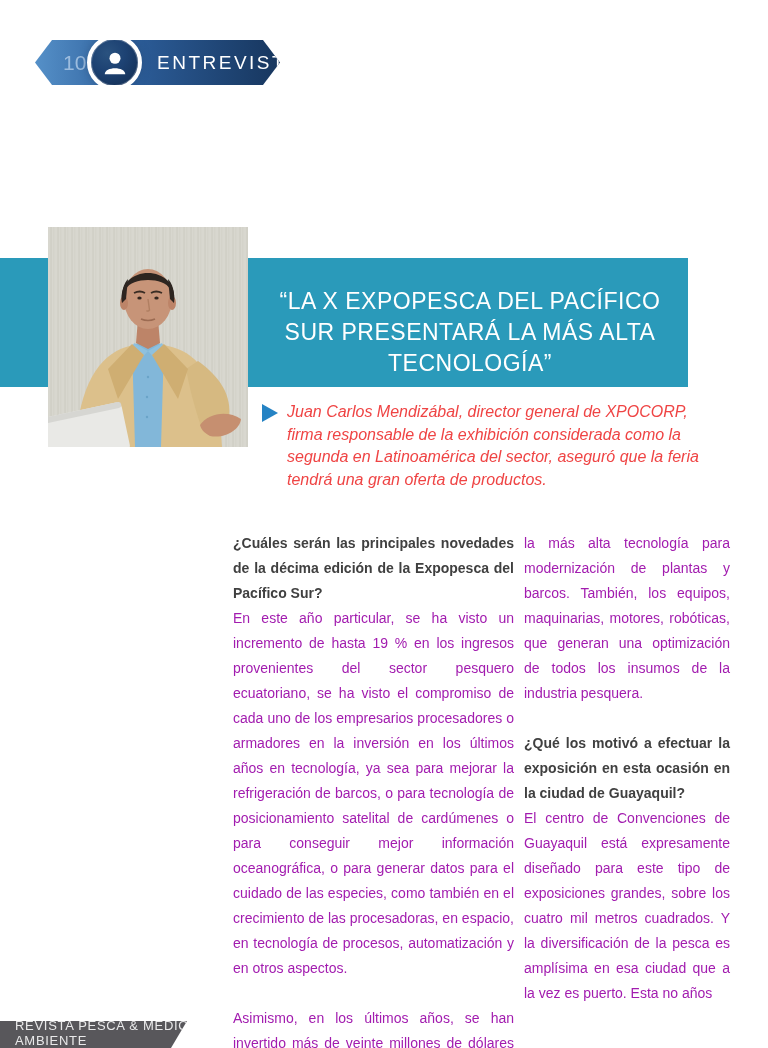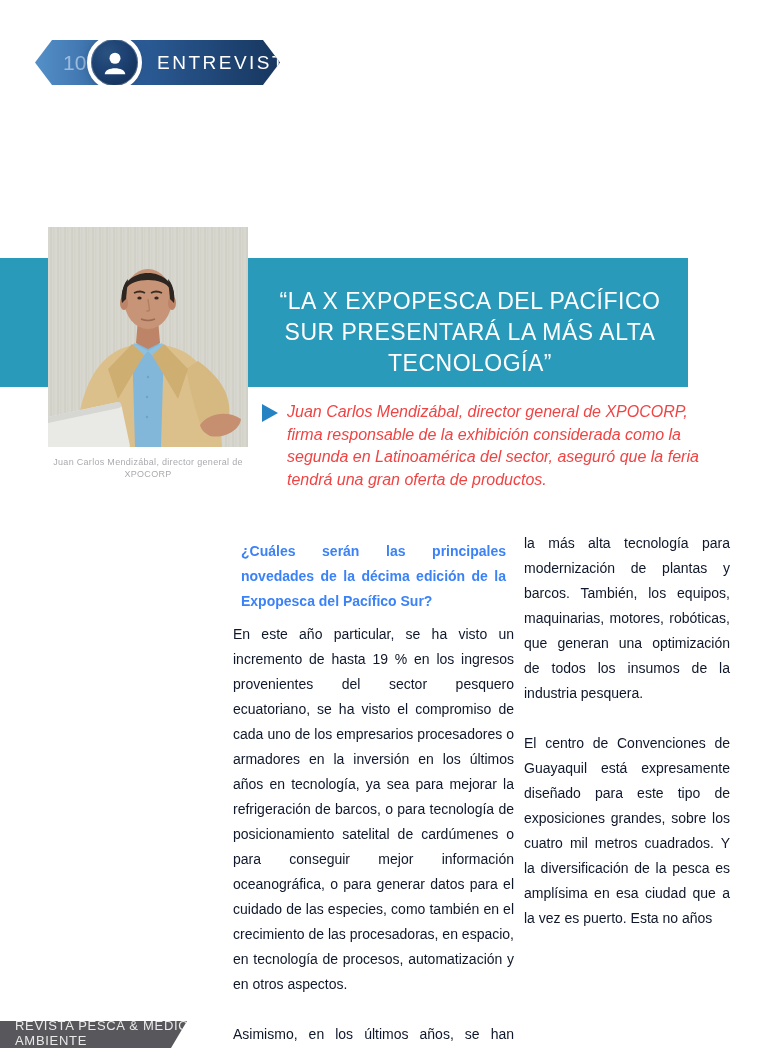--- a/index.html
+++ b/index.html
@@ -130,28 +130,28 @@
   .col-left  { width: 281px; }
   .col-right { width: 206px; }
   .article p, .article h3 {
     font-size: 14px;
     line-height: 25px;
     text-align: justify;
     hyphens: manual;
     -webkit-hyphens: manual;
   }
   .article p {
-    color: #0f172a;
+    color: #a21caf;
     font-weight: 400;
     margin: 0 0 25px 0;
   }
   .article h3 {
-    color: #3b82f6;
+    color: #404040;
     font-weight: 700;
-    margin: 8px;
+    margin: 0;
   }
   .article p.tight { margin-bottom: 0; }
 
   
   .footer {
     position: absolute;
     left: 0; top: 1021px;
     width: 190px; height: 27px;
     background: #58575b;
     clip-path: polygon(0 0, 187px 0, 171px 100%, 0 100%);
@@ -231,35 +231,35 @@
 
       <path d="M100 72 L101.5 83 Q100 85 98.5 83.5" stroke="#b07f62" stroke-width="1.4" fill="none"></path>
       <path d="M93 92 Q100 95 107 92" stroke="#9c6b52" stroke-width="1.6" fill="none"></path>
 
       <g transform="rotate(-12 30 205)">
         <rect x="-22" y="184" width="100" height="50" rx="6" fill="#e9e9e6"></rect>
         <rect x="-22" y="184" width="100" height="6" rx="3" fill="#d6d6d2"></rect>
       </g>
     </svg>
   </div>
-  <div class="caption">Juan Carlos Mendizábal, director general de XPOCORP</div>
 
   <div class="lede">
     <span class="tri"></span>
     <div class="lede-text">Juan Carlos Mendizábal, director general de XPOCORP, firma responsable de la exhibición considerada como la segunda en Latinoamérica del sector, aseguró que la feria tendrá una gran oferta de productos.</div>
   </div>
 
   <div class="article">
     <div class="col-left">
       <h3>¿Cuáles serán las principales novedades de la décima edición de la Expopesca del Pacífico Sur?</h3>
       <p>En este año particular, se ha visto un incremento de hasta 19 % en los ingresos provenientes del sector pesquero ecuatoriano, se ha visto el com­promiso de cada uno de los empresarios procesa­dores o armadores en la inversión en los últimos años en tecnología, ya sea para mejorar la refrige­ración de barcos, o para tecnología de posiciona­miento satelital de cardúmenes o para conseguir mejor información oceanográfica, o para generar datos para el cuidado de las especies, como tam­bién en el crecimiento de las procesadoras, en es­pacio, en tecnología de procesos, automatización y en otros aspectos.</p>
       <p class="tight">Asimismo, en los últimos años, se han invertido más de veinte millones de dólares en ampliación, tecnificación y refrigeración, una apuesta muy in­teligente del sector. De tal manera que la X Ex­popesca del Pacífico Sur presentará justamente</p>
     </div>
     <div class="col-right">
       <p>la más alta tecnología para modernización de plantas y barcos. También, los equi­pos, maquinarias, motores, robóticas, que generan una optimización de todos los insumos de la industria pes­quera.</p>
+      <h3>¿Qué los motivó a efectuar la exposición en esta oca­sión en la ciudad de Guaya­quil?</h3>
       <p class="tight">El centro de Convenciones de Guayaquil está expresa­mente diseñado para este tipo de exposiciones gran­des, sobre los cuatro mil metros cuadrados. Y la diver­sificación de la pesca es am­plísima en esa ciudad que a la vez es puerto. Esta no años</p>
     </div>
   </div>
 
   <div class="footer">
     <span class="footer-label">REVISTA PESCA &amp; MEDIO AMBIENTE</span>
   </div>
 
 </div>
 

